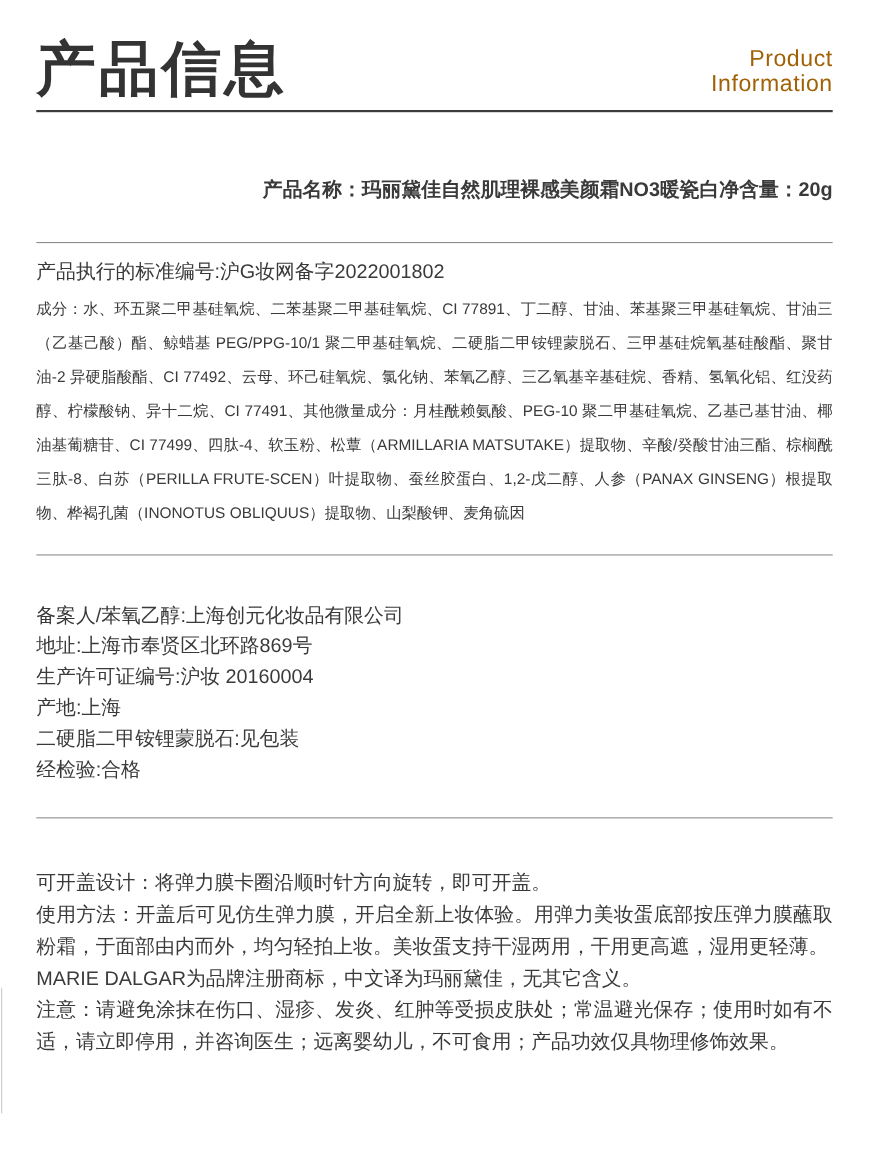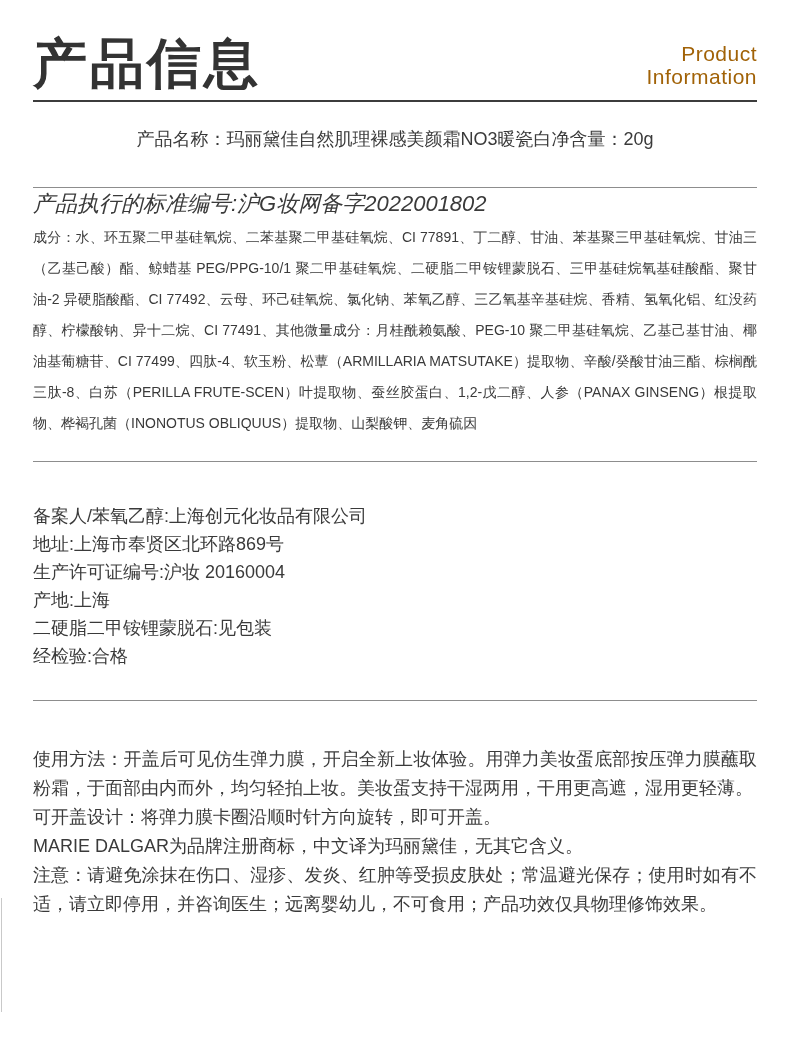--- a/index.html
+++ b/index.html
@@ -43,41 +43,41 @@
     text-align: right;
     font-size: 21px;
     line-height: 1.1;
     color: #a16207;
     padding-bottom: 2px;
     letter-spacing: 0.5px;
   }
 
   
   .name-row {
-    margin-top: 25px;
+    margin-top: 58px;
     display: flex;
-    justify-content: center;
+    justify-content: flex-end;
     font-size: 18px;
     line-height: 24px;
+    font-weight: bold;
   }
 
   .divider {
     border: none;
     border-top: 1px solid #8d8d8d;
     margin: 0;
   }
   .divider-1 { margin-top: 36px; }
   .divider-2 { margin-top: 22px; }
   .divider-3 { margin-top: 30px; }
 
   .standard-line {
-    margin-top: 3px;
-    font-size: 22px;
+    margin-top: 13px;
+    font-size: 18px;
     line-height: 26px;
-    font-style: italic;
   }
 
   .ingredients {
     margin-top: 5px;
     font-size: 14px;
     line-height: 31px;
     text-align: justify;
     text-justify: inter-ideograph;
   }
 
@@ -140,21 +140,21 @@
     <div class="line">地址:上海市奉贤区北环路869号</div>
     <div class="line">生产许可证编号:沪妆 20160004</div>
     <div class="line">产地:上海</div>
     <div class="line">二硬脂二甲铵锂蒙脱石:见包装</div>
     <div class="line">经检验:合格</div>
   </div>
 
   <hr class="divider divider-3">
 
   <div class="usage">
+    <p>可开盖设计：将弹力膜卡圈沿顺时针方向旋转，即可开盖。</p>
     <p>使用方法：开盖后可见仿生弹力膜，开启全新上妆体验。用弹力美妆蛋底部按压弹力膜蘸取粉霜，于面部由内而外，均匀轻拍上妆。美妆蛋支持干湿两用，干用更高遮，湿用更轻薄。</p>
-    <p>可开盖设计：将弹力膜卡圈沿顺时针方向旋转，即可开盖。</p>
     <p>MARIE DALGAR为品牌注册商标，中文译为玛丽黛佳，无其它含义。</p>
     <p>注意：请避免涂抹在伤口、湿疹、发炎、红肿等受损皮肤处；常温避光保存；使用时如有不适，请立即停用，并咨询医生；远离婴幼儿，不可食用；产品功效仅具物理修饰效果。</p>
   </div>
 
 </div>
 
 <div class="edge-line"></div>
 
 </body></html>

